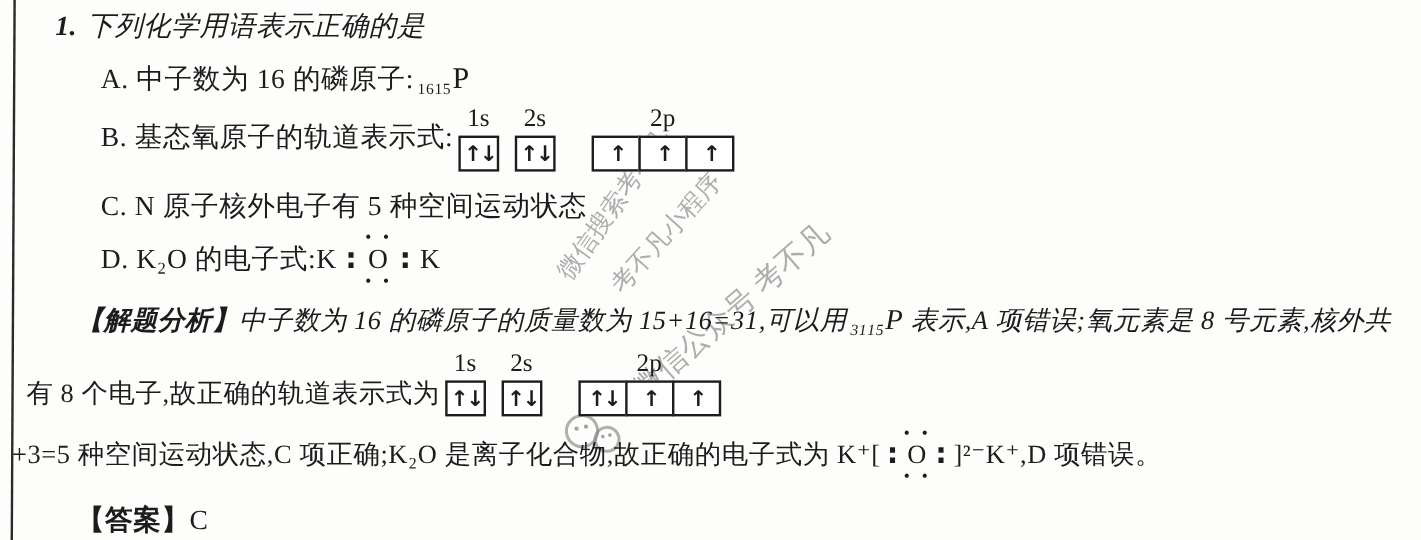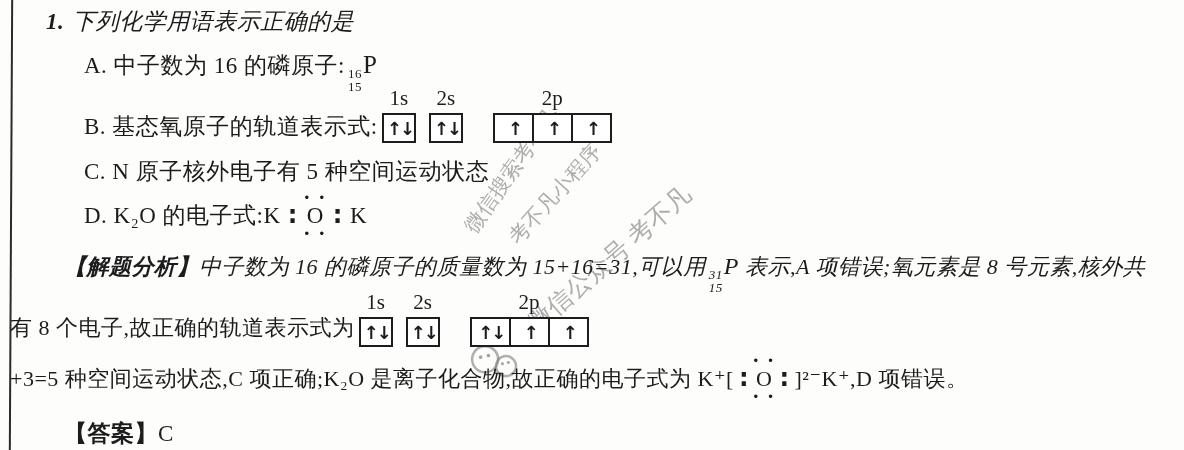--- a/index.html
+++ b/index.html
@@ -13,32 +13,32 @@
   }
   .edge-line{
     position:absolute;left:10px;top:0;width:2px;height:450px;
     background:#2b2b2b;transform:rotate(0.3deg);
   }
   .line{position:absolute;white-space:nowrap;letter-spacing:0.5px;}
   .q-stem{left:46px;top:6px;font-size:23px;font-style:italic;}
   .q-num{font-weight:700;margin-right:8px;}
   .opt-a{left:84px;top:50px;font-size:23px;}
   .opt-b{left:84px;top:88px;font-size:23px;display:flex;align-items:flex-end;}
-  .opt-b .opt-text{margin-bottom:1px;}
+  .opt-b .opt-text{margin-bottom:13px;}
   .opt-c{left:84px;top:156px;font-size:23px;}
   .opt-d{left:84px;top:200px;font-size:23px;}
   .ana-1{left:64px;top:252px;font-size:22px;font-style:italic;}
   .ana-2{left:10px;top:292px;font-size:22px;display:flex;align-items:flex-end;}
-  .ana-2 .seg{margin-bottom:4px;}
+  .ana-2 .seg{margin-bottom:4px;margin-left:12px;}
   .ana-3{left:10px;top:364px;font-size:22px;}
   .answer{left:64px;top:418px;font-size:23px;}
   .tag{font-weight:700;}
 
   
-  .isotope{display:inline-flex;flex-direction:column;line-height:1;
+  .isotope{display:inline-flex;line-height:1;
     vertical-align:-5px;margin:0 1px 0 3px;font-size:13px;text-align:right;
     font-family:"Liberation Serif",serif;}
   .element{font-size:25px;}
 
   
   .orb-diagram{display:inline-flex;align-items:flex-end;margin:0 4px;text-align:right;}
   .orb-unit{display:inline-flex;flex-direction:column;align-items:center;margin-right:13px;}
   .orb-unit.p2{margin-left:17px;margin-right:0;}
   .orb-label{font-size:21px;line-height:1;margin-bottom:4px;letter-spacing:0;}
   .orb-cells{display:inline-flex;}

